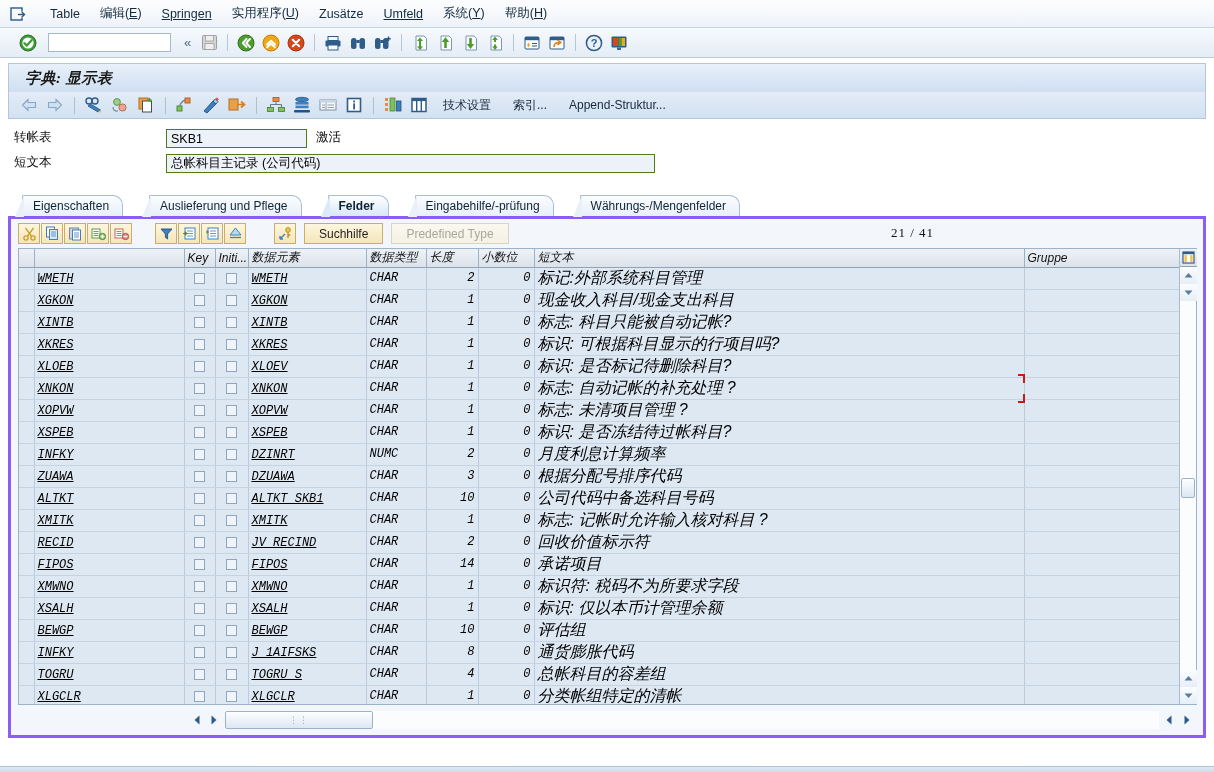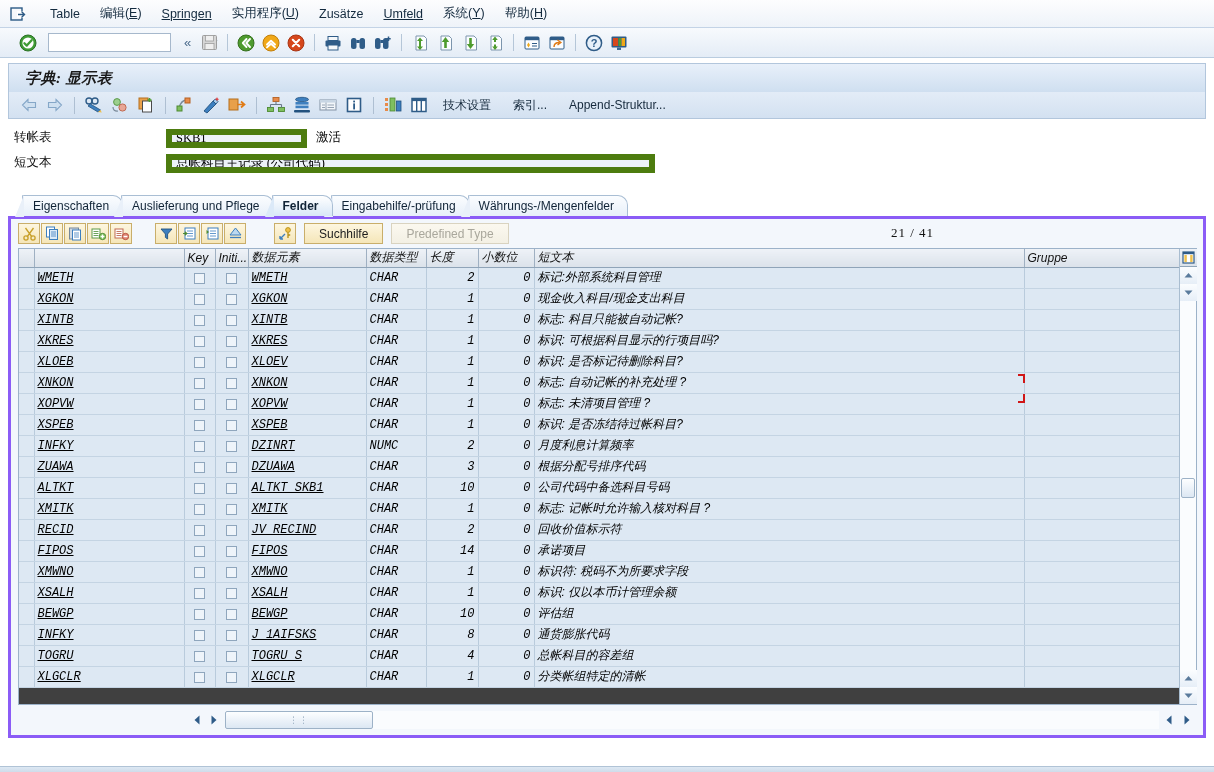--- a/index.html
+++ b/index.html
@@ -118,37 +118,38 @@
     padding: 3px 9px; font-size: 12px; color: #15293c;
     cursor: default; border: 1px solid transparent; border-radius: 2px;
     white-space: nowrap;
   }
 
   
   .formarea { padding: 10px 0 0 14px; }
   .formrow { display: flex; height: 22px; margin-bottom: 3px; }
   .flabel { width: 152px; font-size: 12.5px; color: #0d0d0d; }
   .finput {
-    height: 19px; border: 6px solid #4d7c0f;
+    height: 19px; border: 1px solid #4d7c0f;
     background: #edf2f8;
     font-size: 12.5px;
-    font-family: Liberation Serif, serif;
+    font-family: Liberation Sans, sans-serif;
     padding: 0 4px; color: #000; outline: none;
   }
   .finput.w1 { width: 141px; }
   .finput.w2 { width: 489px; }
   .fstatus { margin-left: 9px; font-size: 12.5px; }
 
   
   .tabstrip {
     margin: 18px 16px 0 22px;
     display: flex; align-items: flex-end;
     height: 22px;
     position: relative;
     z-index: 3;
+    gap: 28px;
   }
   .tab {
     height: 21px;
     padding: 0 13px 0 10px;
     display: flex; align-items: center;
     font-size: 12px;
     color: #102336;
     background: linear-gradient(to bottom,#fbfdff 0%, #e7eff9 100%);
     border: 1px solid #a9bed4;
     border-bottom: none;
@@ -279,21 +280,21 @@
   td.num { text-align: right; padding-right: 5px; }
   .cbcell { text-align: center; padding: 0; }
   .cb {
     width: 11px; height: 11px;
     border: 1px solid #8fa6bd;
     background: #eef4fa;
     display: inline-block;
     vertical-align: middle;
     cursor: default;
   }
-  .shorttxt { font-size: 12px; }
+  .shorttxt { font-size: 16px; }
 
   
   col.c-rh { width: 15px; }
   col.c-fld { width: 150px; }
   col.c-key { width: 31px; }
   col.c-ini { width: 33px; }
   col.c-de  { width: 118px; }
   col.c-typ { width: 60px; }
   col.c-len { width: 52px; }
   col.c-dec { width: 56px; }

